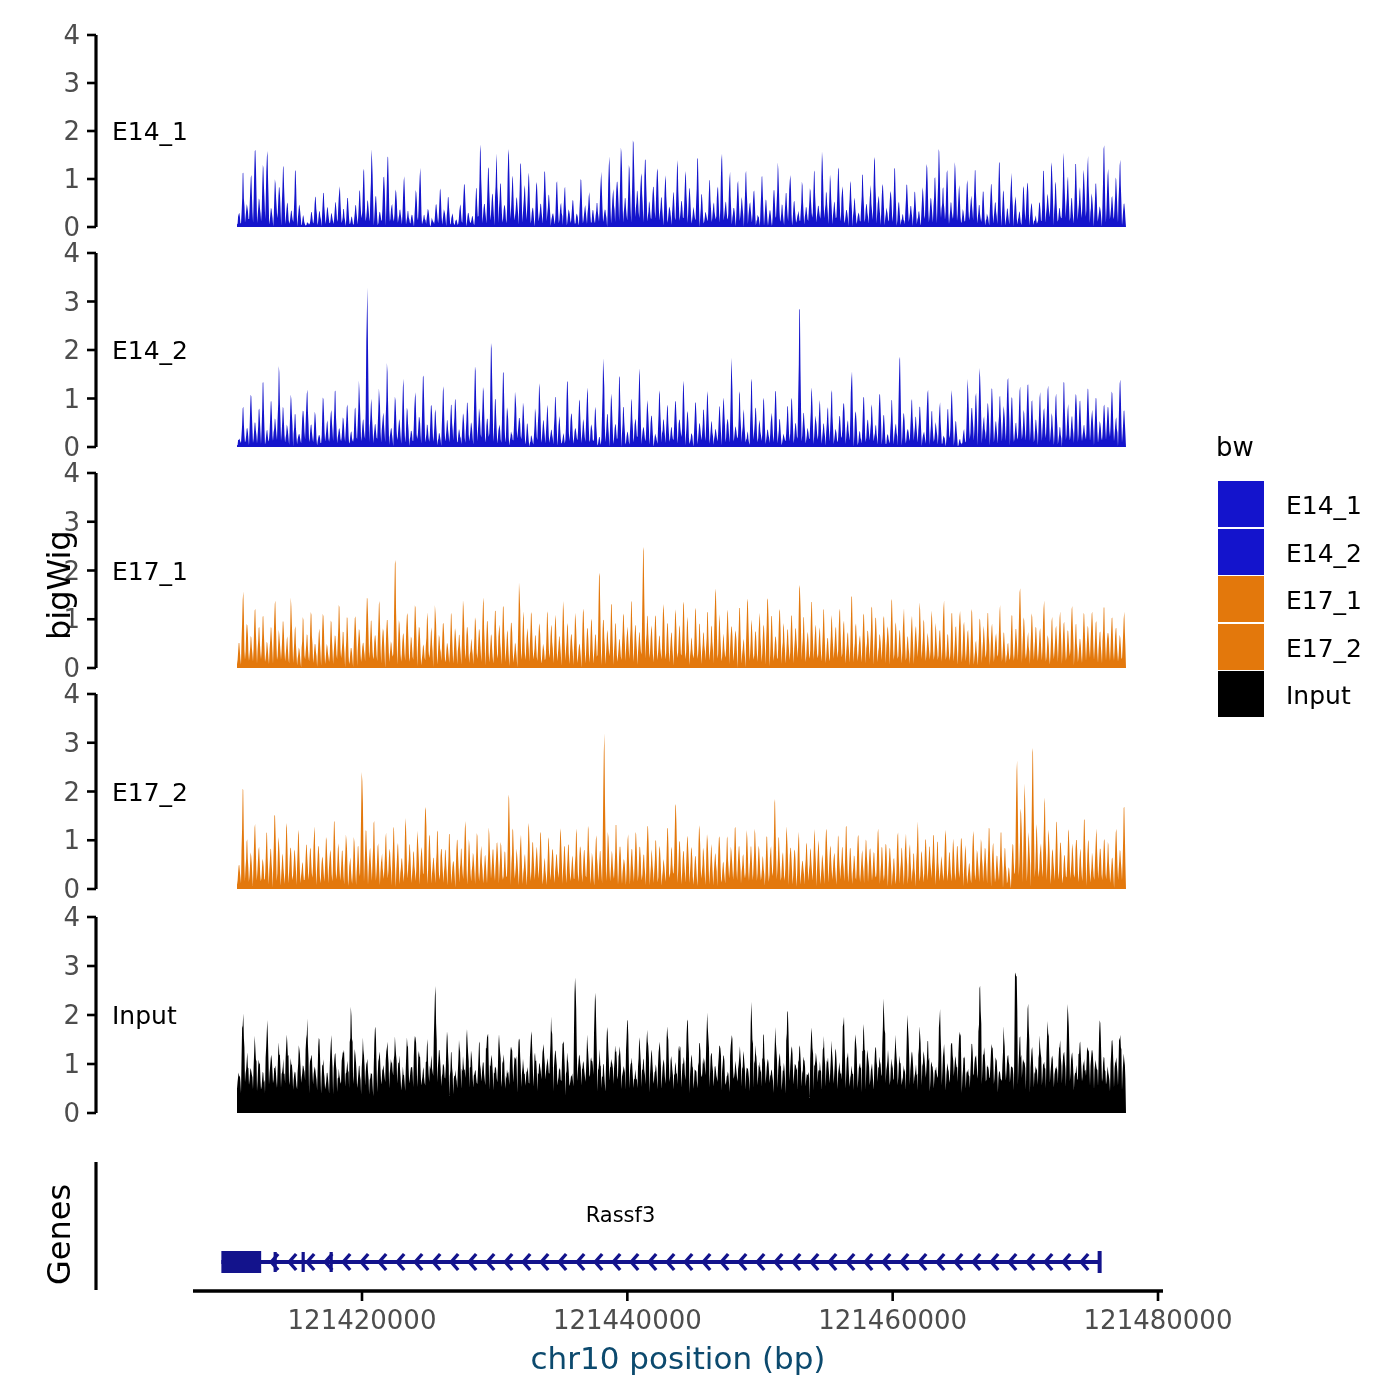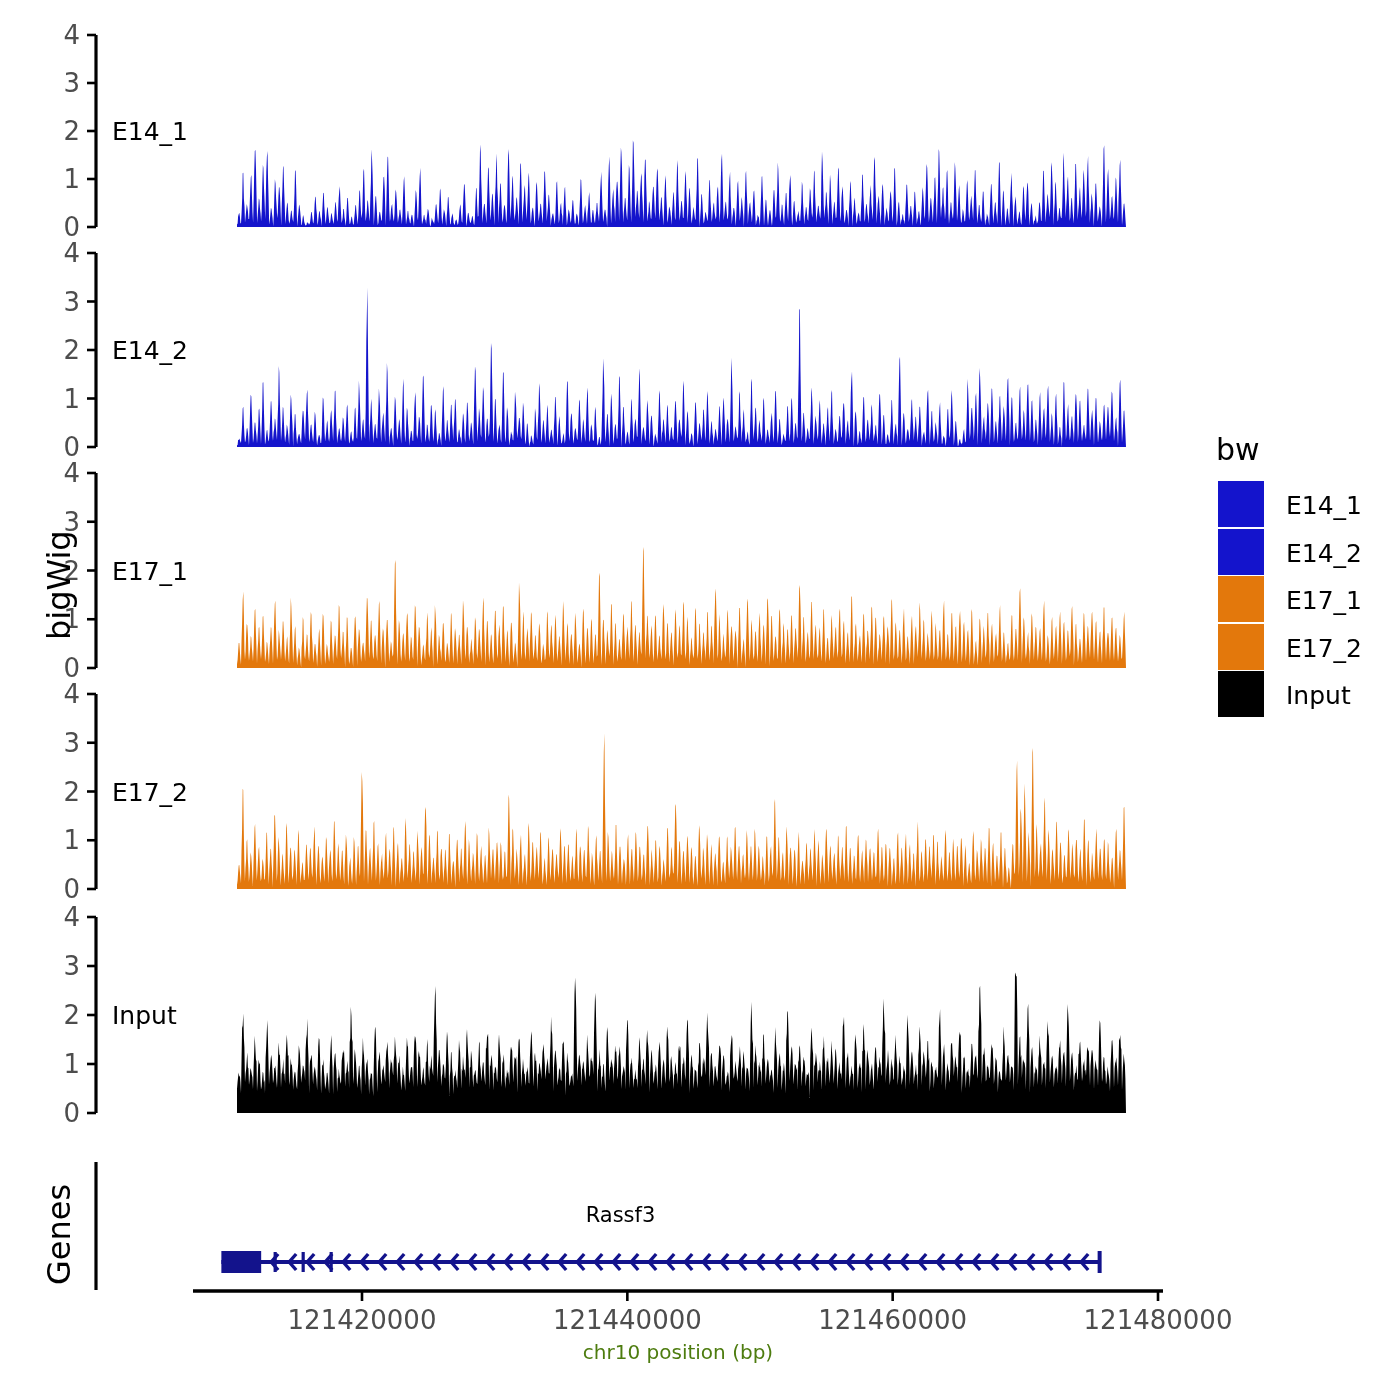--- a/index.html
+++ b/index.html
@@ -1,21 +1,21 @@
 <!DOCTYPE html>
 <html><head>
 <meta charset="utf-8">
 <style>
   html,body{margin:0;padding:0;background:#fff;}
   body{width:1400px;height:1400px;position:relative;overflow:hidden;
        font-family:"DejaVu Sans","Liberation Sans",sans-serif;color:#000;}
   #plot{position:absolute;left:0;top:0;width:1400px;height:1400px;}
   .lbl{position:absolute;white-space:nowrap;}
-  .axis-title{font-size:20px;color:#4d7c0f;}
-  .legend-title{font-size:30px;color:#000;}
+  .axis-title{font-size:31px;color:#0c4a6e;}
+  .legend-title{font-size:26px;color:#000;}
   .legend-label{font-size:25px;color:#000;}
   .legend-swatch{position:absolute;width:46px;height:46px;}
   #ylab{position:absolute;transform-origin:0 0;font-size:32px;color:#000;}
   #genelab{position:absolute;transform-origin:0 0;font-size:32px;color:#000;}
 </style>
 </head>
 <body>
 
 <div id="plot"><svg width="1400" height="1400" viewBox="0 0 1400 1400">
       <g>

